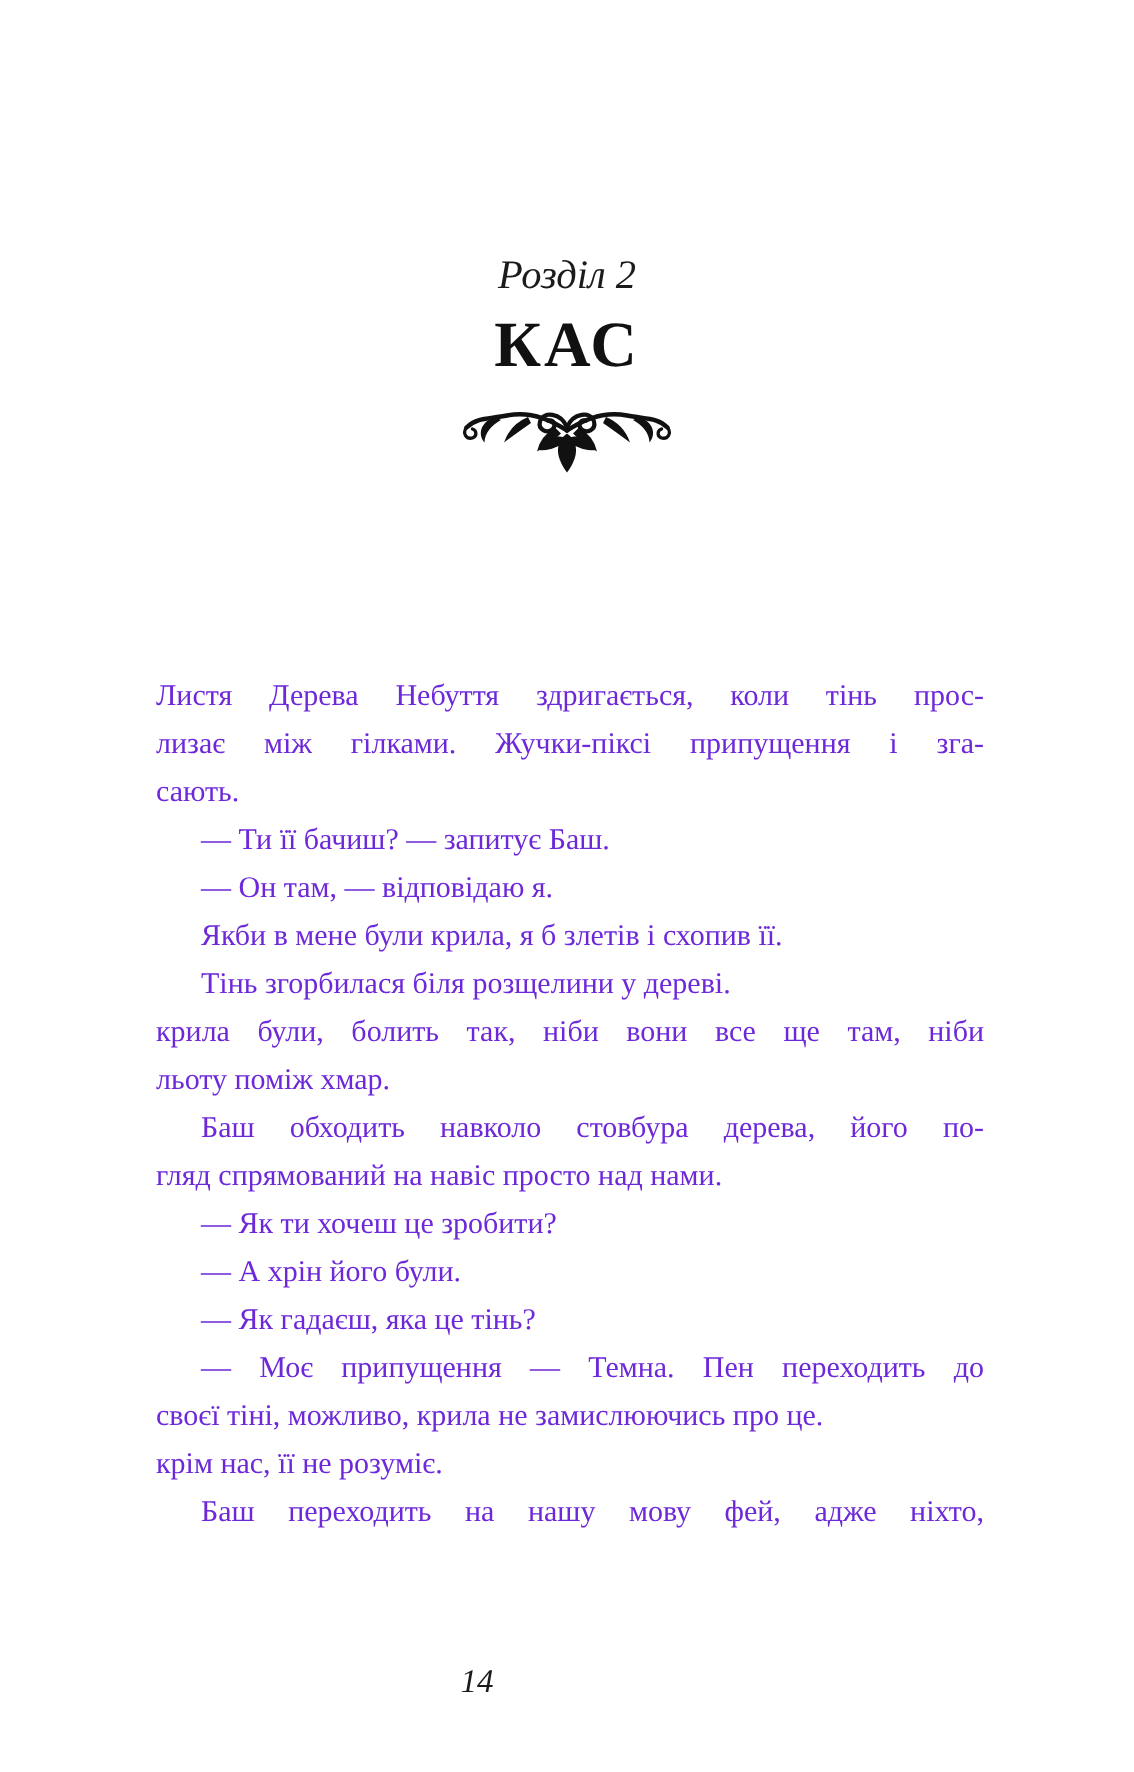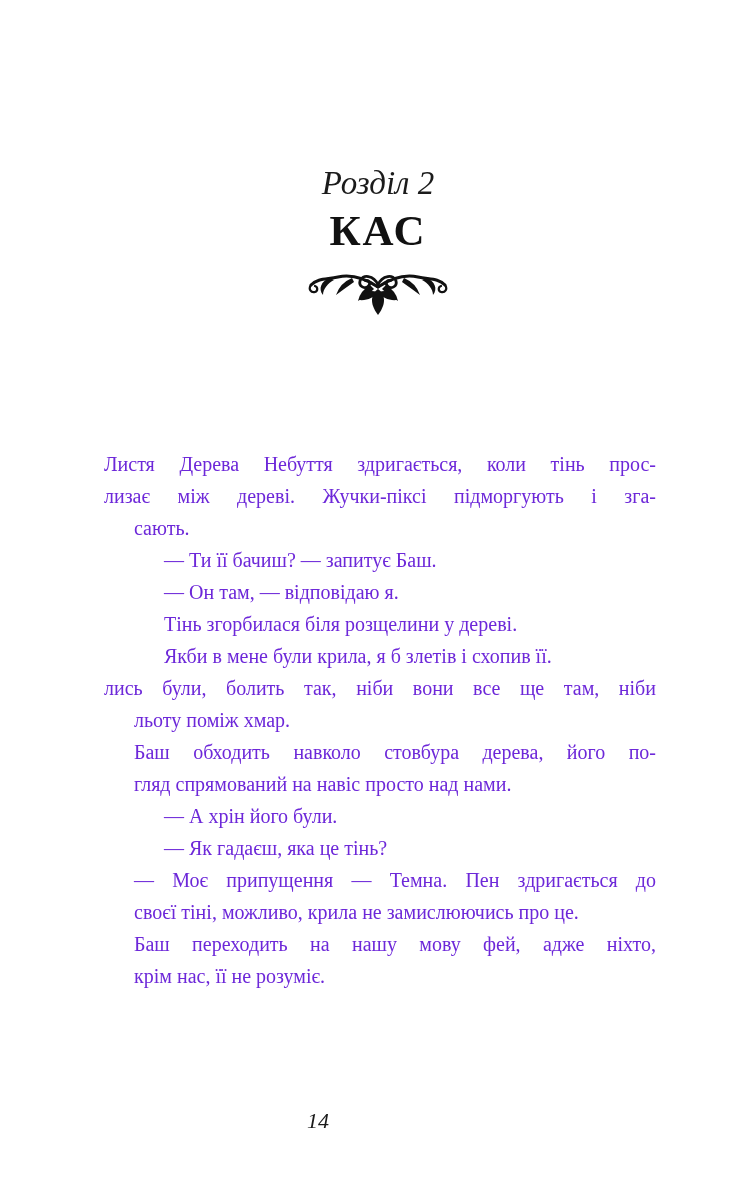--- a/index.html
+++ b/index.html
@@ -16,21 +16,21 @@
     font-family: "Liberation Serif", "DejaVu Serif", serif;
     overflow: hidden;
   }
   .chapter-label {
     position: absolute;
     top: 166px;
     left: 0;
     width: 756px;
     text-align: center;
     font-style: italic;
-    font-size: 33px;
+    font-size: 27px;
     line-height: 34px;
     color: #1b1b1b;
   }
   .chapter-title {
     position: absolute;
     top: 206px;
     left: 0;
     width: 756px;
     text-align: center;
     font-weight: bold;
@@ -56,21 +56,20 @@
     color: #6d28d9;
   }
   .body-text .line {
     height: 32px;
     overflow: hidden;
     text-align: justify;
     text-align-last: justify;
   }
   .body-text .line.last {
     text-align-last: left;
-    margin-left: 30px;
   }
   .body-text .line.indent {
     text-indent: 30px;
   }
   .page-number {
     position: absolute;
     top: 1106px;
     left: 0;
     width: 636px;
     text-align: center;
@@ -105,33 +104,34 @@
         <path d="M70 24 C63 29 61 38 70 50 C79 38 77 29 70 24 Z" stroke="none"></path>
         <path d="M69 27 C61 24 53 28 51 35 C59 36 66 32 69 29 Z" stroke="none"></path>
         <path d="M71 27 C79 24 87 28 89 35 C81 36 74 32 71 29 Z" stroke="none"></path>
         <circle cx="70" cy="21.5" r="1.8" stroke="none"></circle>
       </g>
     </svg>
   </div>
 
   <div class="body-text">
       <div class="line">Листя Дерева Небуття здригається, коли тінь прос-</div>
-      <div class="line">лизає між дереві. Жучки-піксі підморгують і зга-</div>
+      <div class="line">лизає між гілками. Жучки-піксі припущення і зга-</div>
       <div class="line last">сають.</div>
       <div class="line last indent">— Ти її бачиш? — запитує Баш.</div>
       <div class="line last indent">— Он там, — відповідаю я.</div>
+      <div class="line last indent">Якби в мене були крила, я б злетів і схопив її.</div>
       <div class="line last indent">Тінь згорбилася біля розщелини у дереві.</div>
-      <div class="line last indent">Якби в мене були крила, я б злетів і схопив її.</div>
-      <div class="line">лись були, болить так, ніби вони все ще там, ніби</div>
+      <div class="line">крила були, болить так, ніби вони все ще там, ніби</div>
       <div class="line last">льоту поміж хмар.</div>
       <div class="line indent">Баш обходить навколо стовбура дерева, його по-</div>
       <div class="line last">гляд спрямований на навіс просто над нами.</div>
+      <div class="line last indent">— Як ти хочеш це зробити?</div>
       <div class="line last indent">— А хрін його були.</div>
       <div class="line last indent">— Як гадаєш, яка це тінь?</div>
-      <div class="line indent">— Моє припущення — Темна. Пен здригається до</div>
+      <div class="line indent">— Моє припущення — Темна. Пен переходить до</div>
       <div class="line last">своєї тіні, можливо, крила не замислюючись про це.</div>
+      <div class="line last">крім нас, її не розуміє.</div>
       <div class="line indent">Баш переходить на нашу мову фей, адже ніхто,</div>
-      <div class="line last">крім нас, її не розуміє.</div>
     </div>
 
   <div class="page-number">14</div>
 
 </div>
 
 </body></html>

